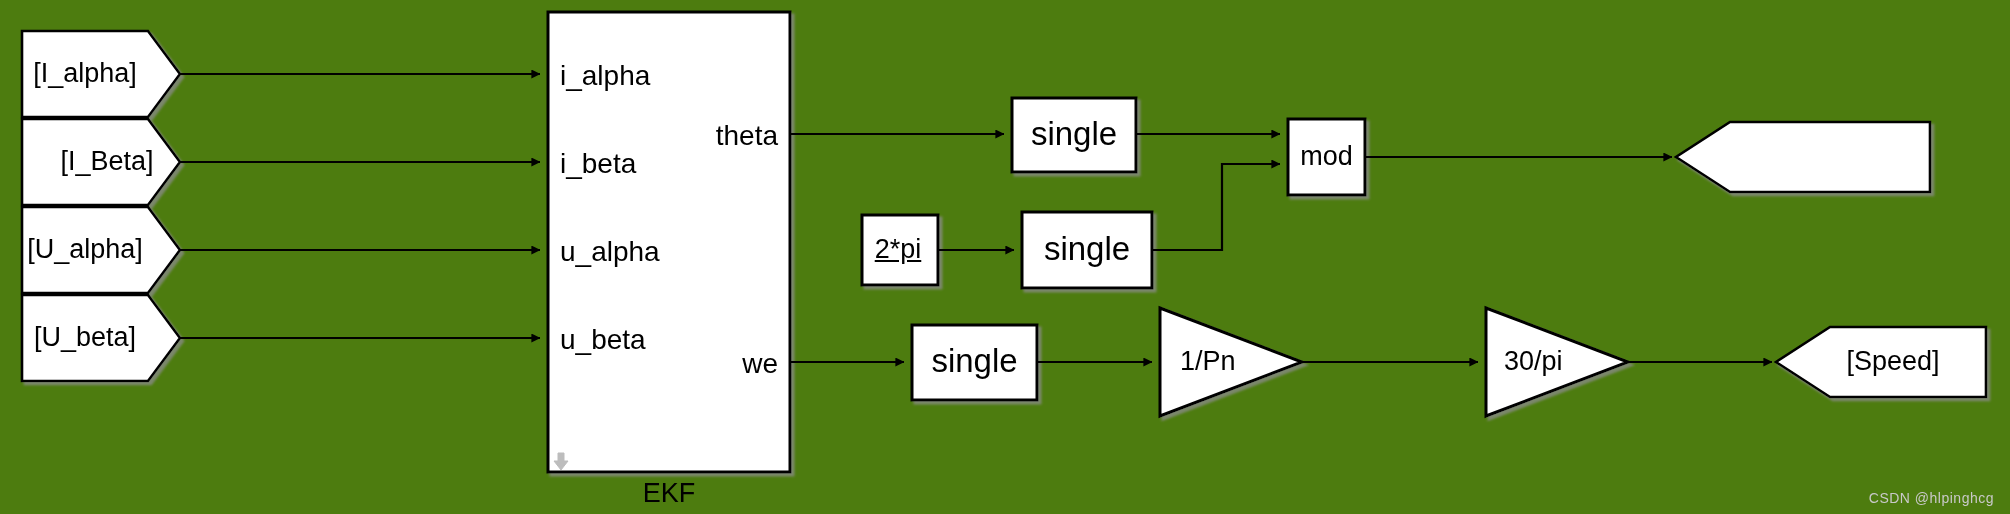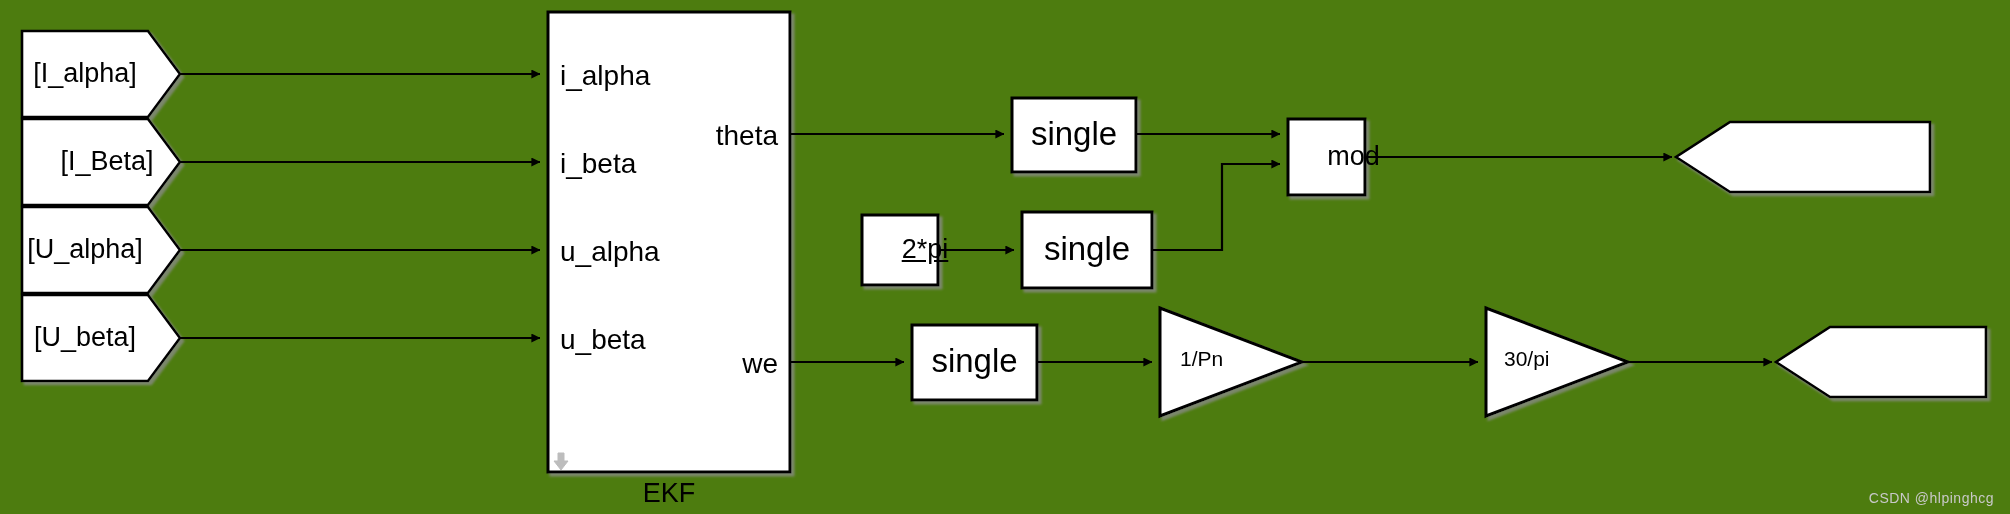--- a/index.html
+++ b/index.html
@@ -38,24 +38,23 @@
   .port-label {
     font-size: 28px;
   }
   .block-label-lg {
     font-size: 33px;
     text-align: center;
   }
   .block-label-md {
     font-size: 27px;
     text-align: center;
-    padding-left: 27px;
   }
   .gain-label {
-    font-size: 21px;
+    font-size: 27px;
   }
   .name-label {
     font-size: 27px;
     text-align: center;
   }
   .watermark {
     position: absolute;
     right: 16px;
     bottom: 8px;
     font-size: 14px;
@@ -179,20 +178,21 @@
   <div class="lbl name-label" style="left:548px; top:480px; width:242px;">EKF</div>
 
   <div class="lbl block-label-lg" style="left:1012px; top:117px; width:124px;">single</div>
   <div class="lbl block-label-md" style="left:860px; top:236px; width:76px;text-decoration:underline;">2*pi</div>
   <div class="lbl block-label-lg" style="left:1022px; top:232px; width:130px;">single</div>
   <div class="lbl block-label-md" style="left:1288px; top:143px; width:77px;">mod</div>
   <div class="lbl block-label-lg" style="left:912px; top:344px; width:125px;">single</div>
   <div class="lbl gain-label" style="left:1180px; top:348px;">1/Pn</div>
   <div class="lbl gain-label" style="left:1504px; top:348px;">30/pi</div>
 
+  <div class="lbl tag-label" style="left:1800px; top:348px; width:186px;">[Speed]</div>
 
   <div class="watermark">CSDN @hlpinghcg</div>
 
   <div class="hit" style="left:22px; top:31px; width:158px; height:86px;"></div>
   <div class="hit" style="left:22px; top:119px; width:158px; height:86px;"></div>
   <div class="hit" style="left:22px; top:207px; width:158px; height:86px;"></div>
   <div class="hit" style="left:22px; top:295px; width:158px; height:86px;"></div>
   <div class="hit" style="left:548px; top:12px; width:242px; height:460px;"></div>
   <div class="hit" style="left:1012px; top:98px; width:124px; height:74px;"></div>
   <div class="hit" style="left:862px; top:215px; width:76px; height:70px;"></div>

